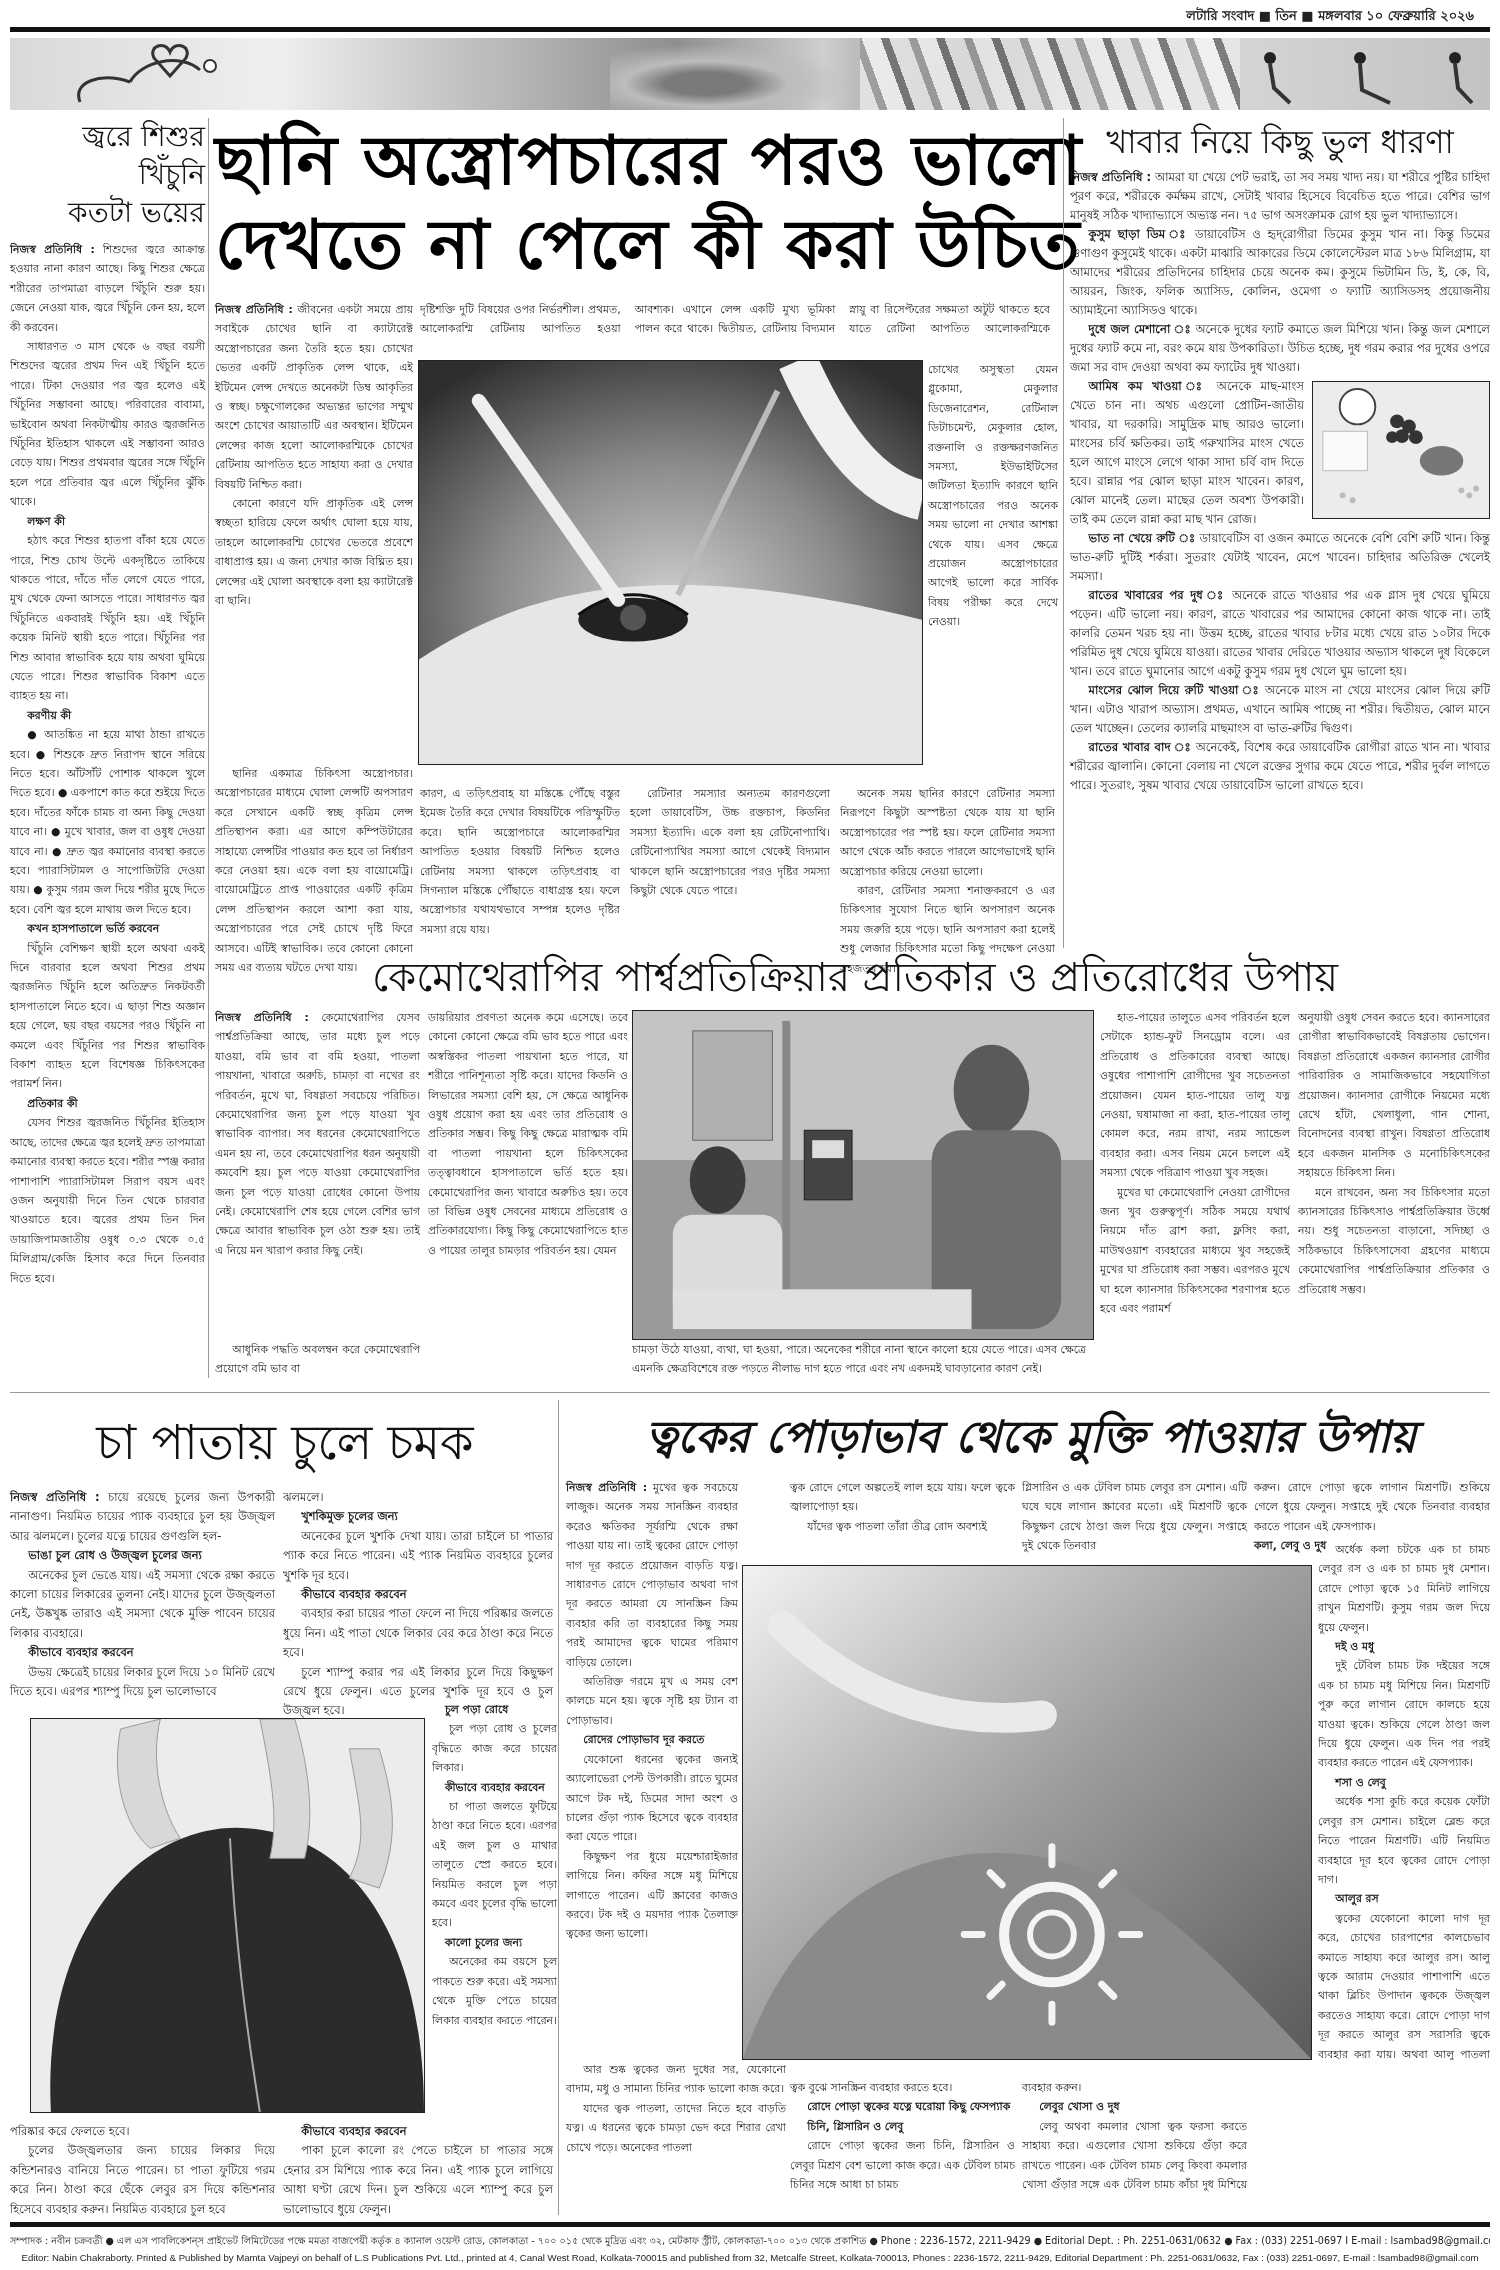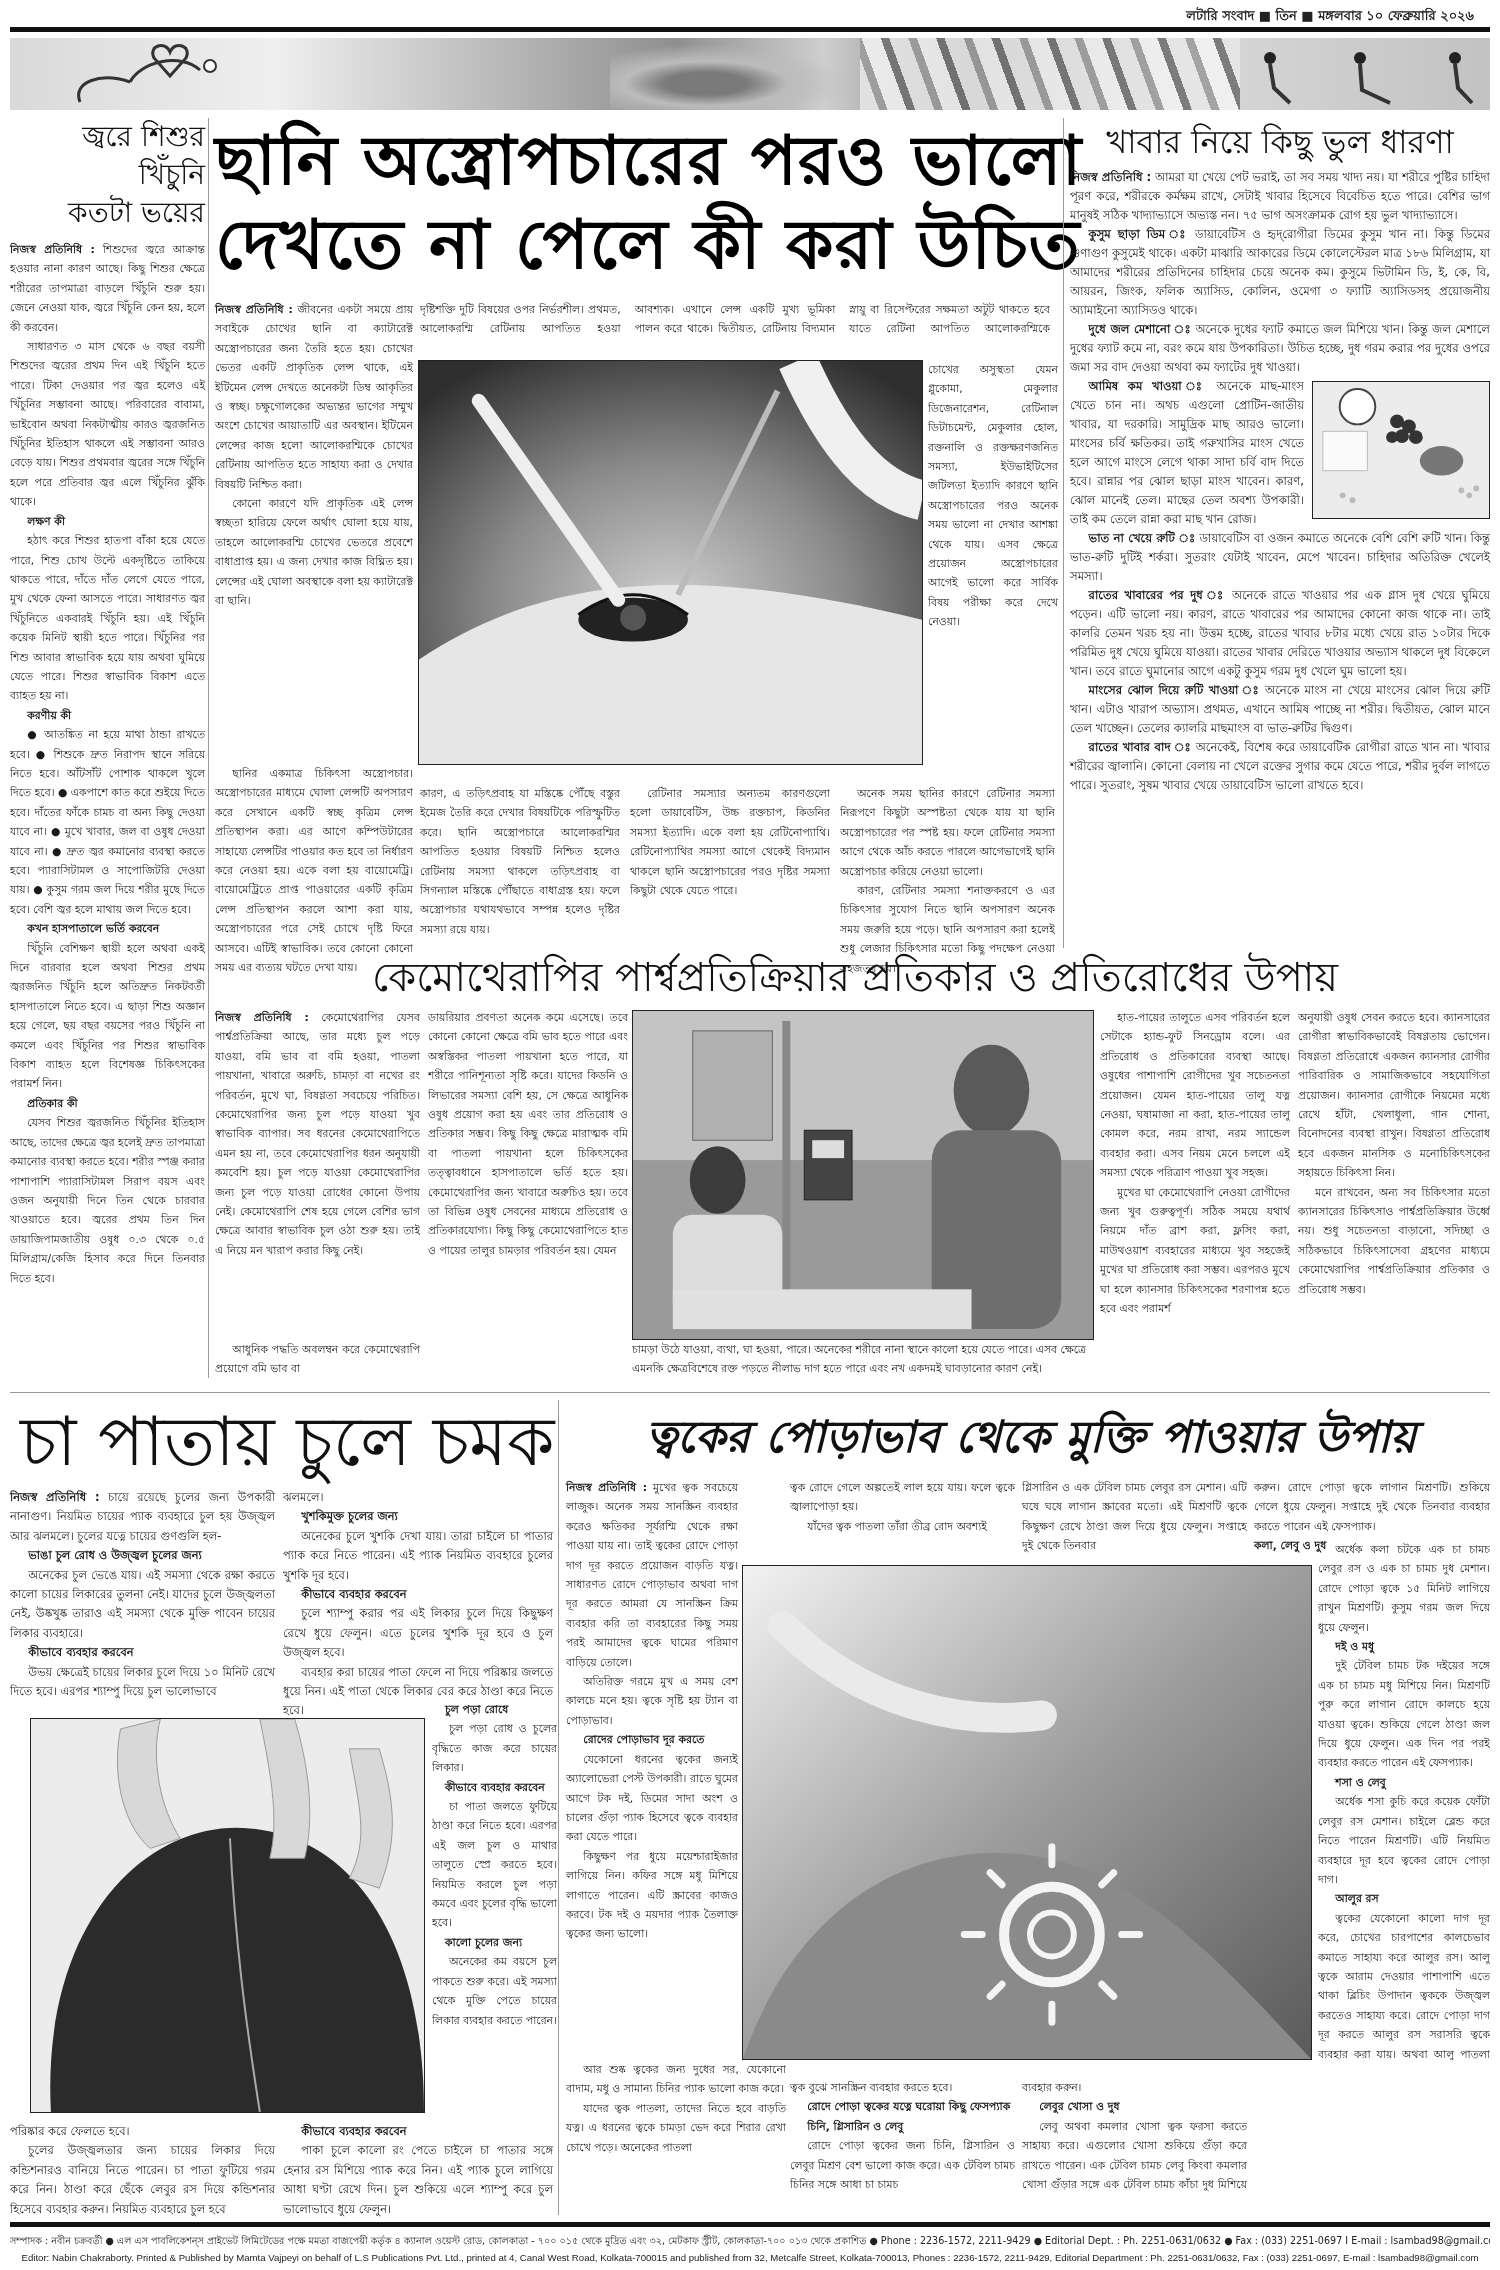--- a/index.html
+++ b/index.html
@@ -212,36 +212,36 @@
   <p>হাত-পায়ের তালুতে এসব পরিবর্তন হলে সেটাকে হ্যান্ড-ফুট সিনড্রোম বলে। এর প্রতিরোধ ও প্রতিকারের ব্যবস্থা আছে। ওষুধের পাশাপাশি রোগীদের খুব সচেতনতা প্রয়োজন। যেমন হাত-পায়ের তালু যত্ন নেওয়া, ঘষামাজা না করা, হাত-পায়ের তালু কোমল করে, নরম রাখা, নরম স্যান্ডেল ব্যবহার করা। এসব নিয়ম মেনে চললে এই সমস্যা থেকে পরিত্রাণ পাওয়া খুব সহজ।</p>
   <p>মুখের ঘা কেমোথেরাপি নেওয়া রোগীদের জন্য খুব গুরুত্বপূর্ণ। সঠিক সময়ে যথার্থ নিয়মে দাঁত ব্রাশ করা, ফ্লসিং করা, মাউথওয়াশ ব্যবহারের মাধ্যমে খুব সহজেই মুখের ঘা প্রতিরোধ করা সম্ভব। এরপরও মুখে ঘা হলে ক্যানসার চিকিৎসকের শরণাপন্ন হতে হবে এবং পরামর্শ</p>
 </div>
 <div class="abs txt small" style="left:1298px; top:1008px; width:192px; height:372px; overflow:hidden;">
   <p class="noindent">অনুযায়ী ওষুধ সেবন করতে হবে। ক্যানসারের রোগীরা স্বাভাবিকভাবেই বিষণ্ণতায় ভোগেন। বিষণ্ণতা প্রতিরোধে একজন ক্যানসার রোগীর পারিবারিক ও সামাজিকভাবে সহযোগিতা প্রয়োজন। ক্যানসার রোগীকে নিয়মের মধ্যে রেখে হাঁটা, খেলাধুলা, গান শোনা, বিনোদনের ব্যবস্থা রাখুন। বিষণ্ণতা প্রতিরোধ হবে একজন মানসিক ও মনোচিকিৎসকের সহায়তে চিকিৎসা নিন।</p>
   <p>মনে রাখবেন, অন্য সব চিকিৎসার মতো ক্যানসারের চিকিৎসাও পার্শ্বপ্রতিক্রিয়ার উর্ধ্বে নয়। শুধু সচেতনতা বাড়ানো, সদিচ্ছা ও সঠিকভাবে চিকিৎসাসেবা গ্রহণের মাধ্যমে কেমোথেরাপির পার্শ্বপ্রতিক্রিয়ার প্রতিকার ও প্রতিরোধ সম্ভব।</p>
 </div>
 
 <div class="abs hrule" style="left:10px; top:1392px; width:1480px;"></div>
 
-<div class="abs headline-l" style="left:20px; top:1402px; width:530px; font-size:68px; line-height:80px; text-align:center;">চা পাতায় চুলে চমক</div>
+<div class="abs headline-l" style="left:20px; top:1402px; width:530px; font-size:48px; line-height:80px; text-align:center;">চা পাতায় চুলে চমক</div>
 
 <div class="abs txt" style="left:10px; top:1488px; width:265px; font-size:11.4px; line-height:19.4px;">
   <p class="noindent"><span class="lead">নিজস্ব প্রতিনিধি :</span> <span>চায়ে রয়েছে চুলের জন্য উপকারী নানাগুণ। নিয়মিত চায়ের প্যাক ব্যবহারে চুল হয় উজ্জ্বল আর ঝলমলে। চুলের যত্নে চায়ের গুণগুলি হল-</span></p>
   <span class="sub">ভাঙা চুল রোধ ও উজ্জ্বল চুলের জন্য</span>
   <p>অনেকের চুল ভেঙে যায়। এই সমস্যা থেকে রক্ষা করতে কালো চায়ের লিকারের তুলনা নেই। যাদের চুলে উজ্জ্বলতা নেই, উষ্কখুষ্ক তারাও এই সমস্যা থেকে মুক্তি পাবেন চায়ের লিকার ব্যবহারে।</p>
   <span class="sub">কীভাবে ব্যবহার করবেন</span>
   <p>উভয় ক্ষেত্রেই চায়ের লিকার চুলে দিয়ে ১০ মিনিট রেখে দিতে হবে। এরপর শ্যাম্পু দিয়ে চুল ভালোভাবে</p>
 </div>
 <div class="abs txt" style="left:283px; top:1488px; width:270px; font-size:11.4px; line-height:19.4px;">
   <p class="noindent">ঝলমলে।</p>
   <span class="sub">খুশকিমুক্ত চুলের জন্য</span>
   <p>অনেকের চুলে খুশকি দেখা যায়। তারা চাইলে চা পাতার প্যাক করে নিতে পারেন। এই প্যাক নিয়মিত ব্যবহারে চুলের খুশকি দূর হবে।</p>
   <span class="sub">কীভাবে ব্যবহার করবেন</span>
+  <p>ব্যবহার করা চায়ের পাতা ফেলে না দিয়ে পরিষ্কার জলতে ধুয়ে নিন। এই পাতা থেকে লিকার বের করে ঠাণ্ডা করে নিতে হবে।</p>
   <p>চুলে শ্যাম্পু করার পর এই লিকার চুলে দিয়ে কিছুক্ষণ রেখে ধুয়ে ফেলুন। এতে চুলের খুশকি দূর হবে ও চুল উজ্জ্বল হবে।</p>
-  <p>ব্যবহার করা চায়ের পাতা ফেলে না দিয়ে পরিষ্কার জলতে ধুয়ে নিন। এই পাতা থেকে লিকার বের করে ঠাণ্ডা করে নিতে হবে।</p>
 </div>
 <div class="abs photo" style="left:30px; top:1718px; width:395px; height:395px;">
   <svg viewBox="0 0 395 395" preserveAspectRatio="none">
     <rect width="395" height="395" fill="#ececec"></rect>
     <path d="M20 395 C 10 200, 120 100, 220 110 C 330 120, 395 230, 395 395 Z" fill="#2b2b2b"></path>
     <path d="M200 120 C 205 220, 215 300, 230 395" stroke="#aaa" stroke-width="2" fill="none"></path>
     <g fill="#d8d8d8" stroke="#999">
       <path d="M90 10 C 80 60, 95 110, 120 130 L150 120 C 130 90, 120 40, 130 0 Z"></path>
       <path d="M230 0 C 240 50, 250 100, 240 140 L275 140 C 285 100, 280 50, 265 0 Z"></path>
       <path d="M320 30 C 330 90, 340 120, 320 160 L350 170 C 370 120, 365 80, 350 30 Z"></path>

